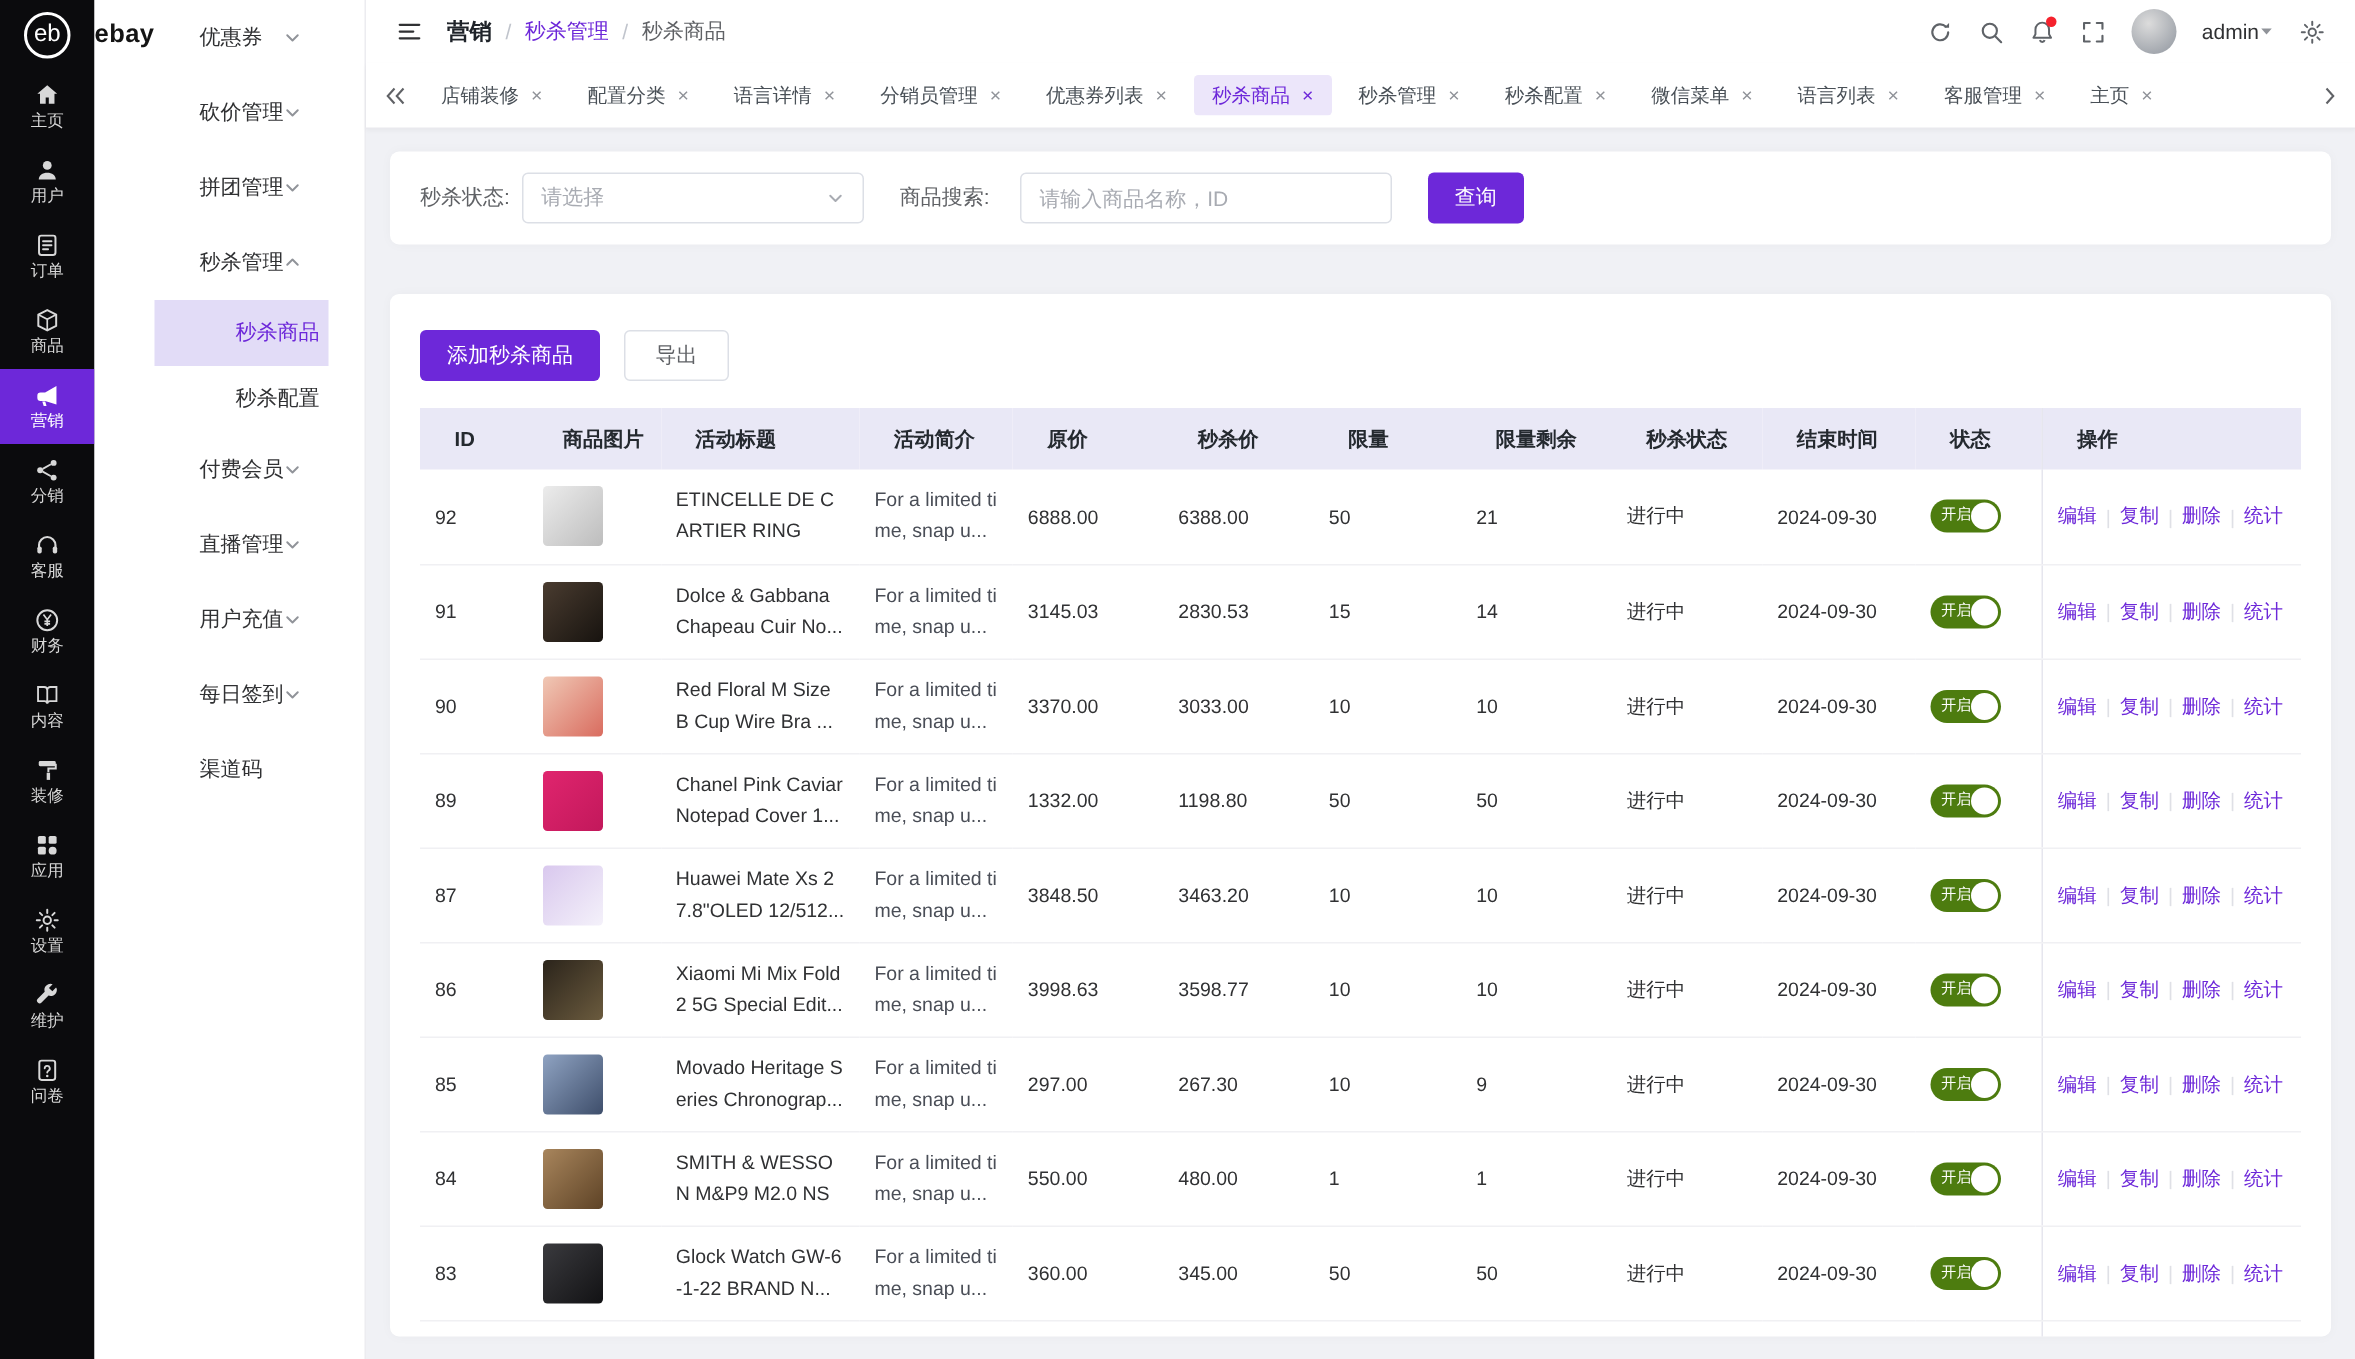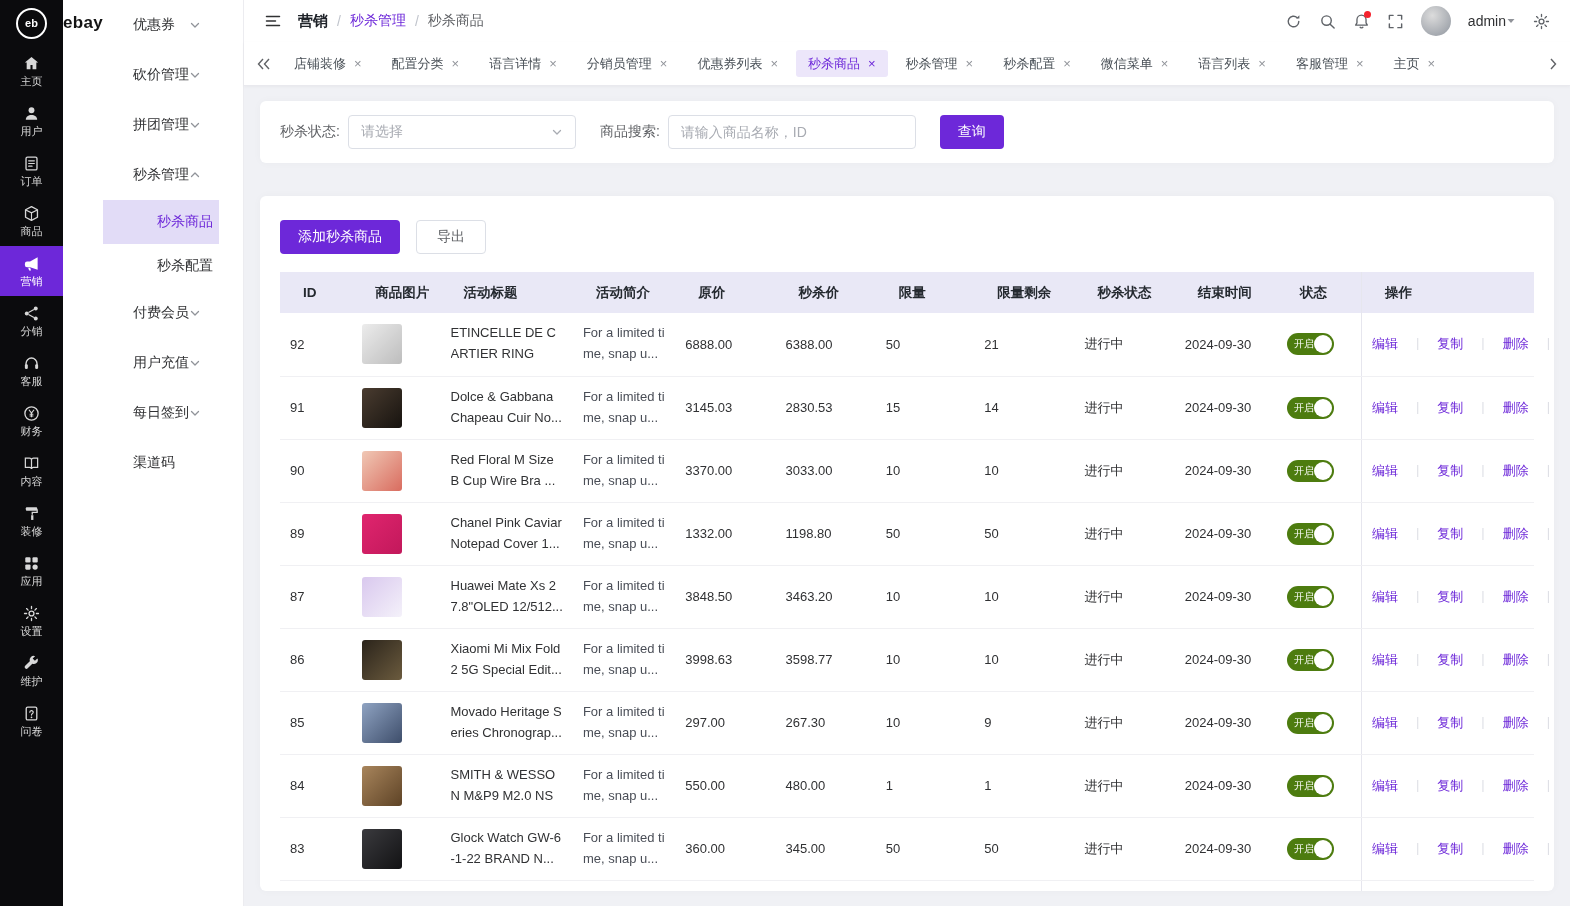--- a/index.html
+++ b/index.html
@@ -4,21 +4,21 @@
 <style>
   html,body{margin:0;padding:0}
   body{width:1570px;height:906px;overflow:hidden;background:#f0f1f5;color:#303133;
        font-family:"Liberation Sans","DejaVu Sans",sans-serif;font-size:14px}
   .app{display:flex;width:100%;height:100%}
 
   
   .rail{width:63px;background:#0b0b0d;flex-shrink:0;display:flex;flex-direction:column}
   .rail-logo{height:46px;display:flex;align-items:center;justify-content:center}
   .logo-circle{width:27px;height:27px;border:2.5px solid #fff;border-radius:50%;color:#fff;
-       font-weight:bold;font-size:11px;display:flex;align-items:center;justify-content:center}
+       font-weight:normal;font-size:16px;display:flex;align-items:center;justify-content:center}
   .rail-item{height:50px;display:flex;flex-direction:column;align-items:center;justify-content:center;
        gap:4px;color:#d8d8d8;cursor:pointer}
   .rail-item .rail-label{font-size:11px;line-height:1}
   .rail-item.active{background:#6D28D9;color:#fff}
   .rail-ic{display:flex}
   .rail-ic svg{display:block}
 
   
   .side{width:180px;background:#fff;flex-shrink:0;border-right:1px solid #ececf0;display:flex;flex-direction:row;overflow:hidden}
   .brand{height:46px;display:flex;align-items:center;justify-content:center;font-weight:700;font-size:17px;color:#141414;letter-spacing:.3px}
@@ -58,39 +58,39 @@
 
   
   .content{flex:1;padding:15px 16px;display:flex;flex-direction:column;overflow:hidden}
   .card{background:#fff;border-radius:6px;box-shadow:0 0 8px rgba(0,0,0,.03)}
   .filter-card{padding:14px 20px;display:flex;align-items:center;flex-shrink:0}
   .f-label{color:#606266;font-size:14px}
   .select{width:228px;height:34px;border:1px solid #dcdfe6;border-radius:4px;background:#fff;
        display:flex;align-items:center;justify-content:space-between;padding:0 12px;margin:0 24px 0 8px;cursor:pointer;box-sizing:border-box}
   .placeholder{color:#a8abb2;font-size:14px}
   .input{width:248px;height:34px;border:1px solid #dcdfe6;border-radius:4px;padding:0 12px;
-       font-size:14px;color:#303133;margin:0 24px 0 8px;outline:none;box-sizing:border-box;font-family:inherit}
+       font-size:14px;color:#303133;margin:0 24px 0 20px;outline:none;box-sizing:border-box;font-family:inherit}
   .input::placeholder{color:#a8abb2}
   .btn{height:34px;border:none;border-radius:4px;font-size:14px;cursor:pointer;font-family:inherit}
   .btn-primary{background:#6D28D9;color:#fff;padding:0 18px}
   .btn-plain{background:#fff;border:1px solid #dcdfe6;color:#606266;padding:0 20px}
 
   .table-card{margin-top:33px;flex:1;padding:24px 20px 0;display:flex;flex-direction:column;overflow:hidden}
   .toolbar{display:flex;gap:16px;margin-bottom:18px;flex-shrink:0}
 
   table{width:100%;border-collapse:collapse;table-layout:fixed}
   thead th{background:#E9E8F6;height:41px;text-align:left;padding:0 23px;font-size:13.5px;
        font-weight:600;color:#24292f;white-space:nowrap}
   tbody td{height:63px;padding:4px 10px;font-size:13px;color:#303133;border-bottom:1px solid #f0f0f3;
        vertical-align:middle;box-sizing:border-box}
   th.op,td.op{border-left:1px solid #e6e6ee}
   .thumb{width:40px;height:40px;border-radius:3px}
   .clip{line-height:1.6;max-height:42px;overflow:hidden;word-break:break-all}
   .desc{color:#4a4e57}
-  .links{display:flex;gap:18px;white-space:nowrap}
+  .links{display:flex;align-items:center;gap:6px;white-space:nowrap}
   .link{color:#6D28D9;cursor:pointer}
   .sep{color:#dfe0e6}
 
   .toggle{width:47px;height:22px;border-radius:11px;position:relative;display:inline-flex;align-items:center;cursor:pointer}
   .toggle .t-label{color:#fff;font-size:10px;line-height:1}
   .toggle .knob{width:18px;height:18px;border-radius:50%;background:#fff;position:absolute;top:2px}
   .toggle.on{background:#4d7c0f}
   .toggle.on .knob{right:2px}
   .toggle.on .t-label{margin-left:7px}
   .toggle.off{background:#c3c5cb}
@@ -276,20 +276,28 @@
           </span>
         </div>
         <div class="sub-item active">
           <span>秒杀商品</span>
         </div>
         <div class="sub-item">
           <span>秒杀配置</span>
         </div>
         <div class="menu-item">
           <span class="mi-label">付费会员</span>
+          <span class="chev">
+            <svg width="12" height="12" viewBox="0 0 12 12">
+              <path d="M2.5 4.5L6 8l3.5-3.5" fill="none" stroke="#909399" stroke-width="1.3" stroke-linecap="round" stroke-linejoin="round"></path>
+            </svg>
+          </span>
+        </div>
+        <div class="menu-item">
+          <span class="mi-label">直播管理</span>
           <span class="chev">
             <svg width="12" height="12" viewBox="0 0 12 12">
               <path d="M2.5 4.5L6 8l3.5-3.5" fill="none" stroke="#909399" stroke-width="1.3" stroke-linecap="round" stroke-linejoin="round"></path>
             </svg>
           </span>
         </div>
         <div class="menu-item">
           <span class="mi-label">用户充值</span>
           <span class="chev">
             <svg width="12" height="12" viewBox="0 0 12 12">

